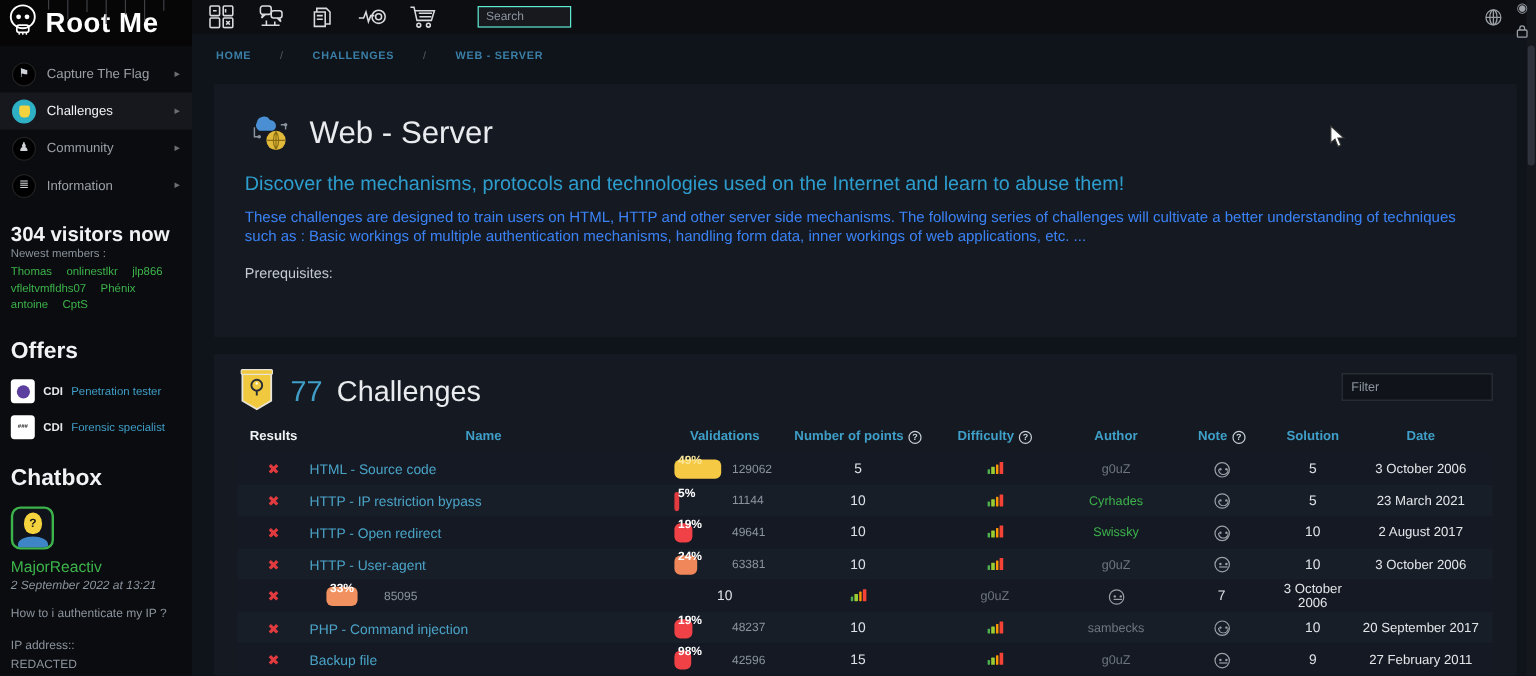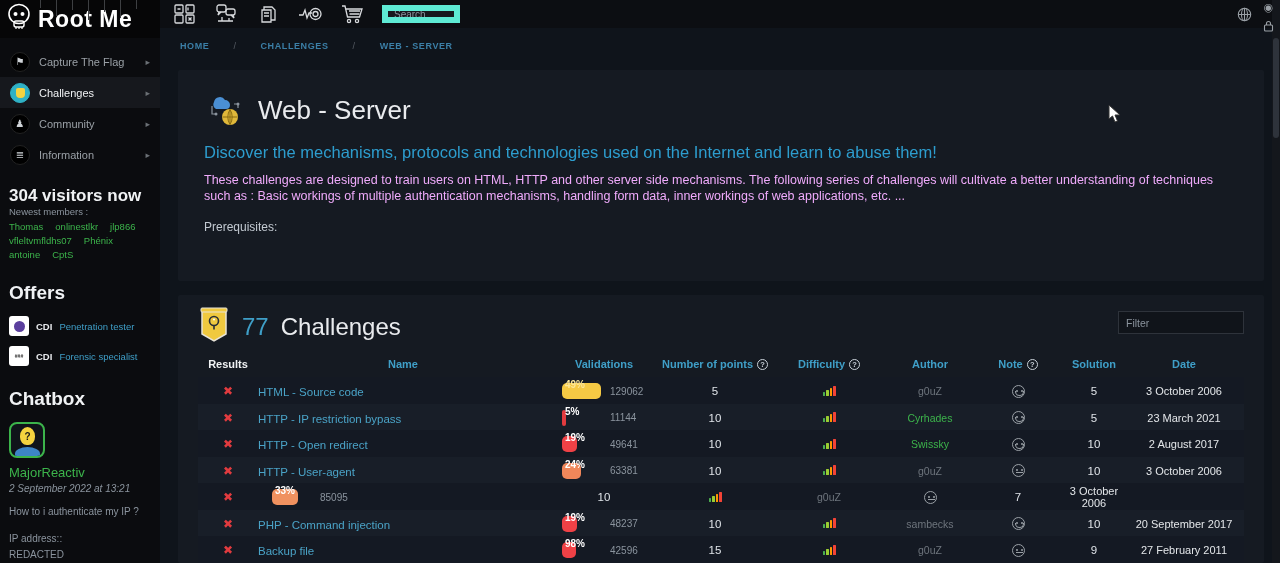--- a/index.html
+++ b/index.html
@@ -48,22 +48,22 @@
   .chat-time { color:#8b949e; font-size:10px; font-style:italic; margin-bottom:12px; }
   .chat-msg { color:#8b949e; font-size:10px; margin-bottom:14px; }
   .chat-lines { color:#8b949e; font-size:10px; line-height:1.55; }
 
   
   .topbar { position:absolute; left:160px; top:0; width:1120px; height:28px;
     background:#0c0e12; display:flex; align-items:center; padding-left:12px; }
   .tb-icon { width:24px; height:22px; margin-right:18px; display:flex;
     align-items:center; justify-content:center; cursor:pointer; }
   .tb-icon svg { stroke:#d8dadd; }
-  .search-box { width:78px; height:18px; background:#17191e; border:6px solid #5eead4;
-    color:#c9d1d9; font-size:10px; padding:0 6px; outline:none; }
+  .search-box { width:78px; height:18px; background:#17191e; border:1px solid #5eead4;
+    color:#c9d1d9; font-size:10px; padding:0 6px; outline:none;margin-left:16px; }
   .search-box::placeholder { color:#8b949e; }
   .tb-right { position:absolute; right:28px; top:7px; cursor:pointer; }
   .edge-icons { position:absolute; right:6px; top:2px; display:flex; flex-direction:column;
     gap:7px; align-items:center; z-index:9; }
   .edge-icons .g { color:#9aa0a6; font-size:11px; line-height:1; cursor:pointer; }
 
   
   .scrollbar { position:absolute; right:0; top:0; width:8px; height:563px; background:#14171c; z-index:8; }
   .scroll-thumb { position:absolute; right:1px; top:38px; width:6px; height:100px;
     background:#2e333b; border-radius:3px; }
@@ -73,21 +73,21 @@
   .breadcrumb { display:flex; align-items:center; gap:24px; padding:13px 0 0 20px;
     font-size:9px; font-weight:bold; letter-spacing:0.6px; }
   .breadcrumb a { color:#3b7fa7; text-decoration:none; }
   .crumb-sep { color:#555b63; font-weight:normal; }
 
   .panel { background:#151a22; border-radius:2px; }
   .panel1 { position:absolute; left:18px; top:42px; width:1086px; height:211px; padding:18px 26px; }
   .p1-titlerow { display:flex; align-items:center; gap:14px; }
   .page-title { color:#e9ebee; font-size:26px; font-weight:normal; }
   .subtitle { color:#2d9dce; font-size:16.5px; margin-top:11px; }
-  .descr { color:#f0abfc; font-size:12.5px; line-height:1.3; margin-top:10px; width:1030px; }
+  .descr { color:#3b82f6; font-size:12.5px; line-height:1.3; margin-top:10px; width:1030px; }
   .prereq-label { color:#c3cad2; font-size:12px; margin-top:15px; }
   .prereq-item { color:#c3cad2; font-size:12px; margin-top:3px; }
   .prereq-item .chev { color:#e3e6e9; font-weight:bold; margin-right:4px; font-size:11px; }
 
   .panel2 { position:absolute; left:18px; top:267px; width:1086px; height:268px; padding:12px 20px; }
   .p2-titlerow { display:flex; align-items:center; gap:12px; position:relative; height:40px; }
   .count-num { color:#3f9fc8; font-size:24px; }
   .count-label { color:#e9ebee; font-size:24px; }
   .filter-box { position:absolute; right:0; top:4px; width:126px; height:23px;
     background:#10141a; border:1px solid #2e333b; color:#c9d1d9; font-size:10.5px;

